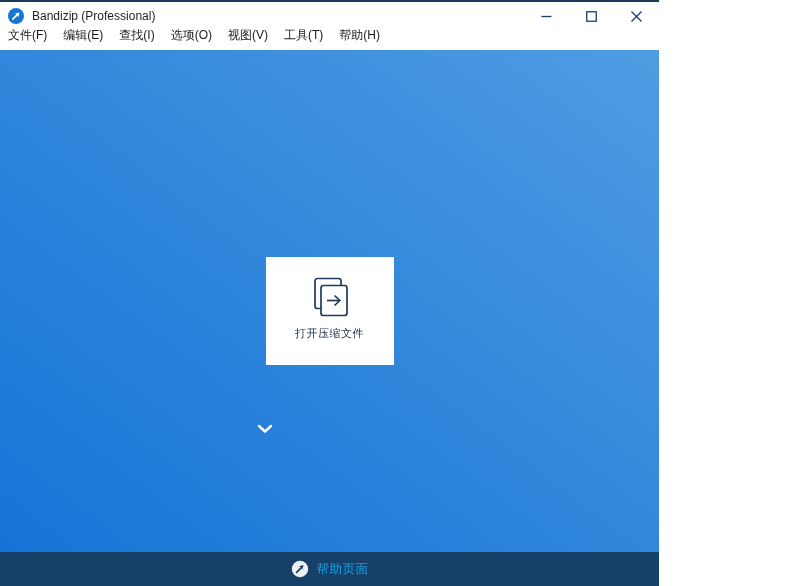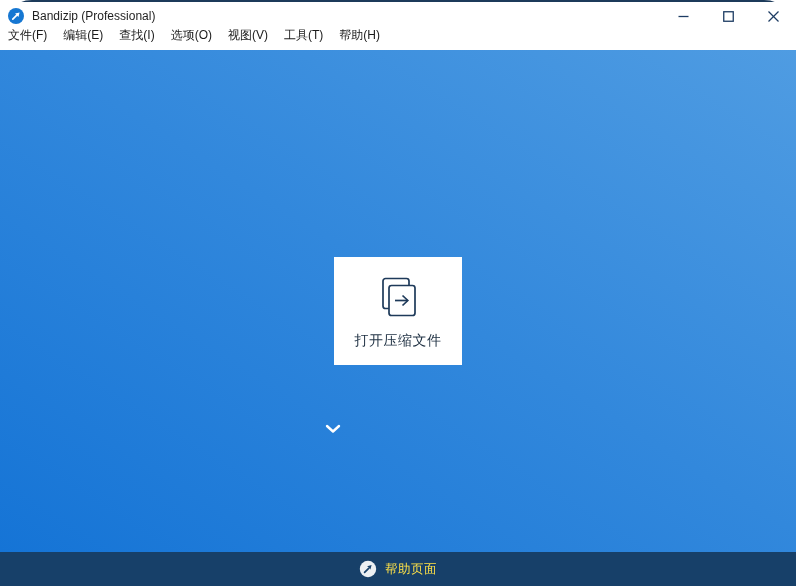--- a/index.html
+++ b/index.html
@@ -1,24 +1,23 @@
 <!DOCTYPE html>
 <html><head>
 <meta charset="utf-8">
 <style>
   * { margin: 0; padding: 0; box-sizing: border-box; }
   html, body { width: 796px; height: 586px; overflow: hidden; }
   body { font-family: "Liberation Sans", "DejaVu Sans", sans-serif; }
 
   .window {
-    width: 796px; height: 586px;
+    width: 659px; height: 586px;
     border-top: 2px solid #1c3a5a;
     display: flex; flex-direction: column;
     background: #fff;
-    border-radius: 32px;
   }
 
   
   .titlebar {
     height: 28px; background: #ffffff;
     display: flex; align-items: center;
     padding-left: 8px; flex: 0 0 auto;
   }
   .app-icon { width: 16px; height: 16px; margin-right: 8px; flex: 0 0 auto; }
   .title-text { font-size: 12px; color: #1f1f1f; white-space: nowrap; }
@@ -47,37 +46,37 @@
     position: absolute; top: 207px; left: 50%;
     transform: translateX(-50%);
     display: flex; gap: 3px;
   }
   .card {
     width: 128px; height: 108px; background: #ffffff;
     display: flex; flex-direction: column; align-items: center;
     cursor: pointer;
   }
   .card-icon { margin-top: 14px; height: 54px; display: flex; align-items: center; }
-  .card-label { margin-top: 7px; font-size: 14px; color: #1c2e40; letter-spacing: 0.5px; }
+  .card-label { margin-top: 1px; font-size: 11px; color: #1c2e40; letter-spacing: 0.5px; }
 
   .chevron {
     position: absolute; top: 370px; left: 50%;
     margin-left: -73px; width: 16px; height: 10px; cursor: pointer;
   }
 
   
   .statusbar {
     height: 34px; background: #174069; flex: 0 0 auto;
     display: flex; align-items: center; justify-content: center;
   }
   .status-help {
     display: flex; align-items: center; gap: 8px;
     cursor: pointer; padding: 2px 6px;
   }
-  .status-help-label { font-size: 12.5px; color: #fde047; letter-spacing: 0.5px; }
+  .status-help-label { font-size: 12.5px; color: #0ea5e9; letter-spacing: 0.5px; }
 </style>
 </head>
 <body>
 
 <div class="window">
 
   <div class="titlebar">
     <span class="app-icon">
       <svg width="16" height="16" viewBox="0 0 16 16">
         <circle cx="8" cy="8" r="8" fill="#1677d2"></circle>

